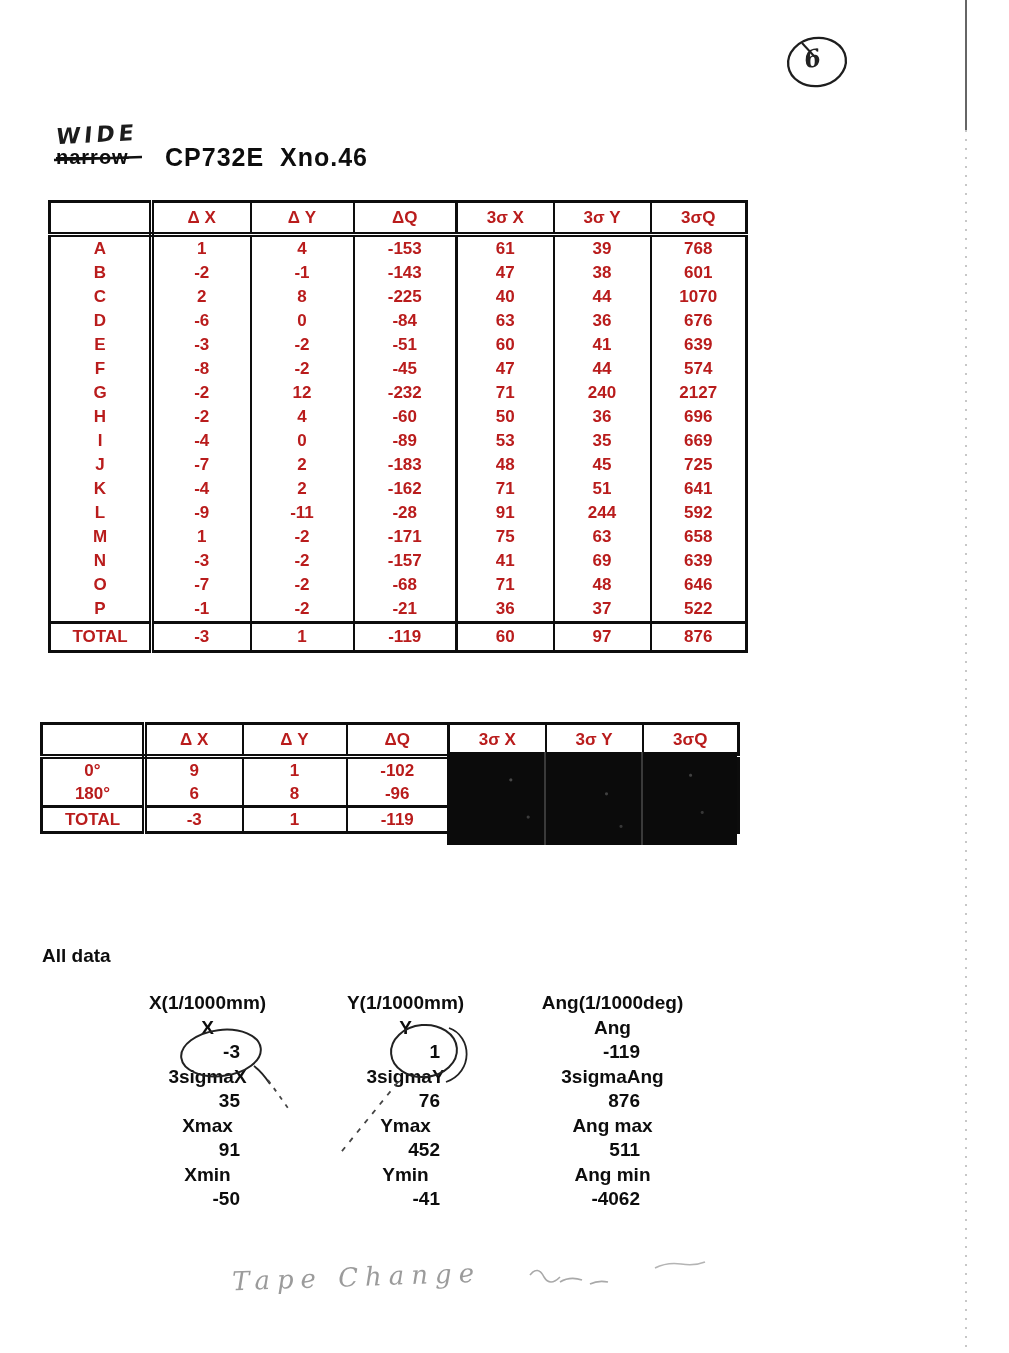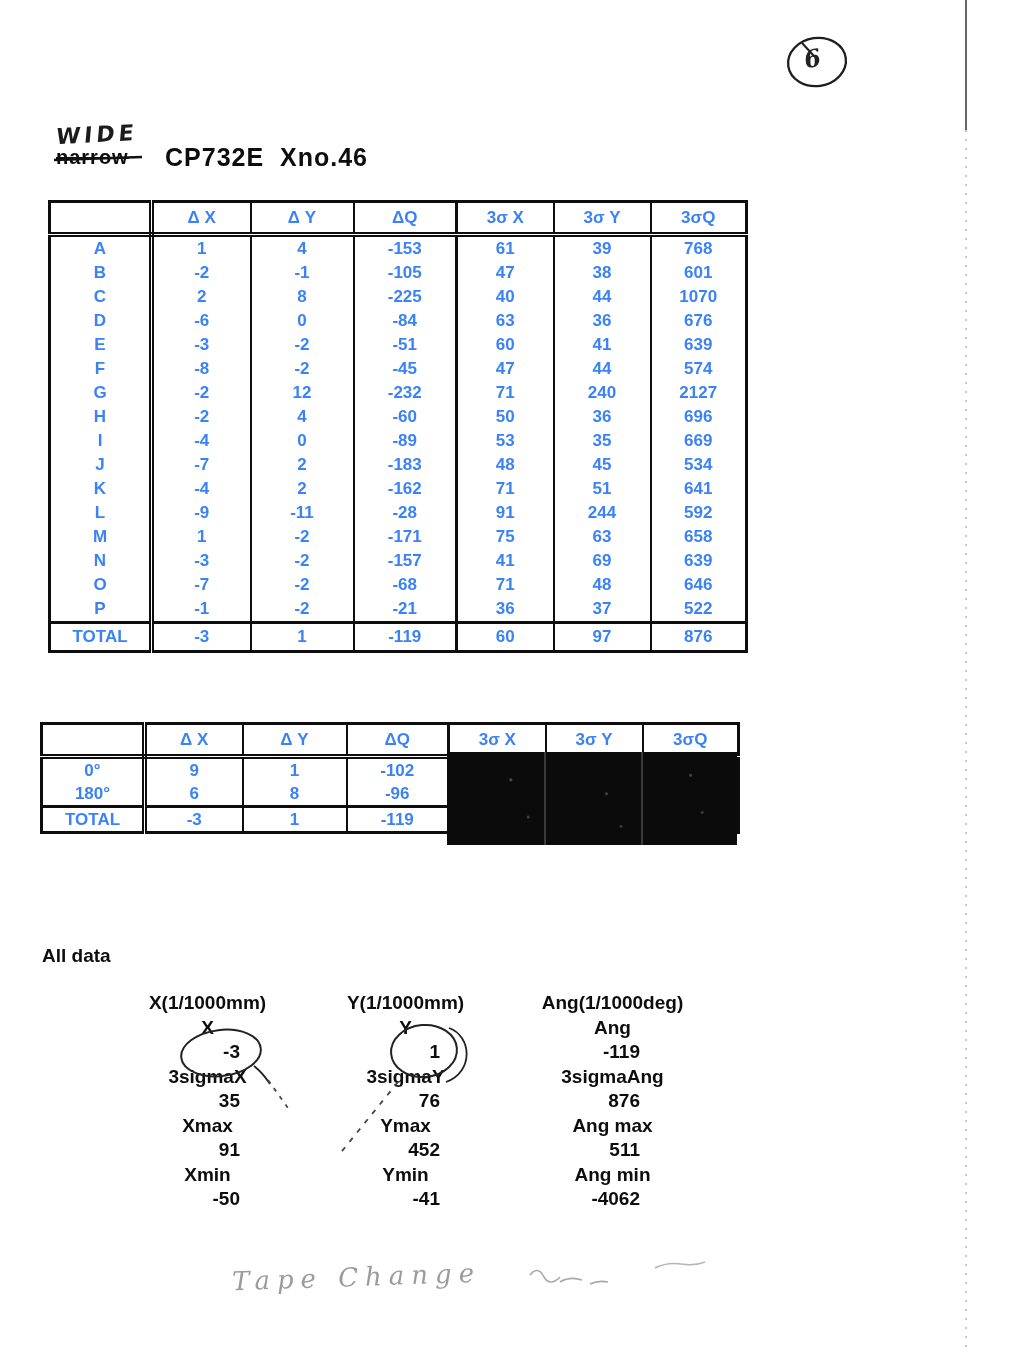--- a/index.html
+++ b/index.html
@@ -9,21 +9,21 @@
   .hw-wide{position:absolute;left:56px;top:122px;font:bold 22px "DejaVu Sans",sans-serif;
            letter-spacing:4px;color:#1c1c1c;transform:rotate(-3deg) skewX(-8deg);}
   .narrow{position:absolute;left:56px;top:146px;font:bold 20px "Liberation Sans",sans-serif;
           letter-spacing:1px;text-decoration:line-through;text-decoration-thickness:2px;}
   .doc-title{position:absolute;left:165px;top:143px;font:bold 25px "Liberation Sans",sans-serif;
              letter-spacing:1px;white-space:pre;}
   .corner-mark{position:absolute;left:804px;top:44px;font:italic bold 24px "DejaVu Serif",serif;
                color:#222;transform:rotate(-12deg);}
   
   .tbl{position:absolute;border-collapse:collapse;table-layout:fixed;
-       font:bold 17px "Liberation Sans",sans-serif;color:#3b82f6;}
+       font:bold 17px "Liberation Sans",sans-serif;color:#b91c1c;}
   .tbl td,.tbl th{text-align:center;vertical-align:middle;padding:0;overflow:hidden;}
   .tbl{border:3px solid #0d0d0d;}
   .tbl th{height:29px;border-bottom:5px double #0d0d0d;}
   .tbl td{height:24px;}
   .tbl .c0{border-right:5px double #0d0d0d;}
   .tbl .c1,.tbl .c2,.tbl .c4,.tbl .c5{border-right:2px solid #0d0d0d;}
   .tbl .c3{border-right:3px solid #0d0d0d;}
   .tbl tr.total-row td{border-top:3px solid #0d0d0d;height:26px;}
   #table1{left:48px;top:200px;width:697px;}
   #table2{left:40px;top:722px;width:697px;}
@@ -90,21 +90,21 @@
           <td class="c2">4</td>
           <td class="c3">-153</td>
           <td class="c4">61</td>
           <td class="c5">39</td>
           <td class="c6">768</td>
         </tr>
         <tr>
           <td class="c0">B</td>
           <td class="c1">-2</td>
           <td class="c2">-1</td>
-          <td class="c3">-105</td>
+          <td class="c3">-143</td>
           <td class="c4">47</td>
           <td class="c5">38</td>
           <td class="c6">601</td>
         </tr>
         <tr>
           <td class="c0">C</td>
           <td class="c1">2</td>
           <td class="c2">8</td>
           <td class="c3">-225</td>
           <td class="c4">40</td>
@@ -165,21 +165,21 @@
           <td class="c5">35</td>
           <td class="c6">669</td>
         </tr>
         <tr>
           <td class="c0">J</td>
           <td class="c1">-7</td>
           <td class="c2">2</td>
           <td class="c3">-183</td>
           <td class="c4">48</td>
           <td class="c5">45</td>
-          <td class="c6">534</td>
+          <td class="c6">725</td>
         </tr>
         <tr>
           <td class="c0">K</td>
           <td class="c1">-4</td>
           <td class="c2">2</td>
           <td class="c3">-162</td>
           <td class="c4">71</td>
           <td class="c5">51</td>
           <td class="c6">641</td>
         </tr>

